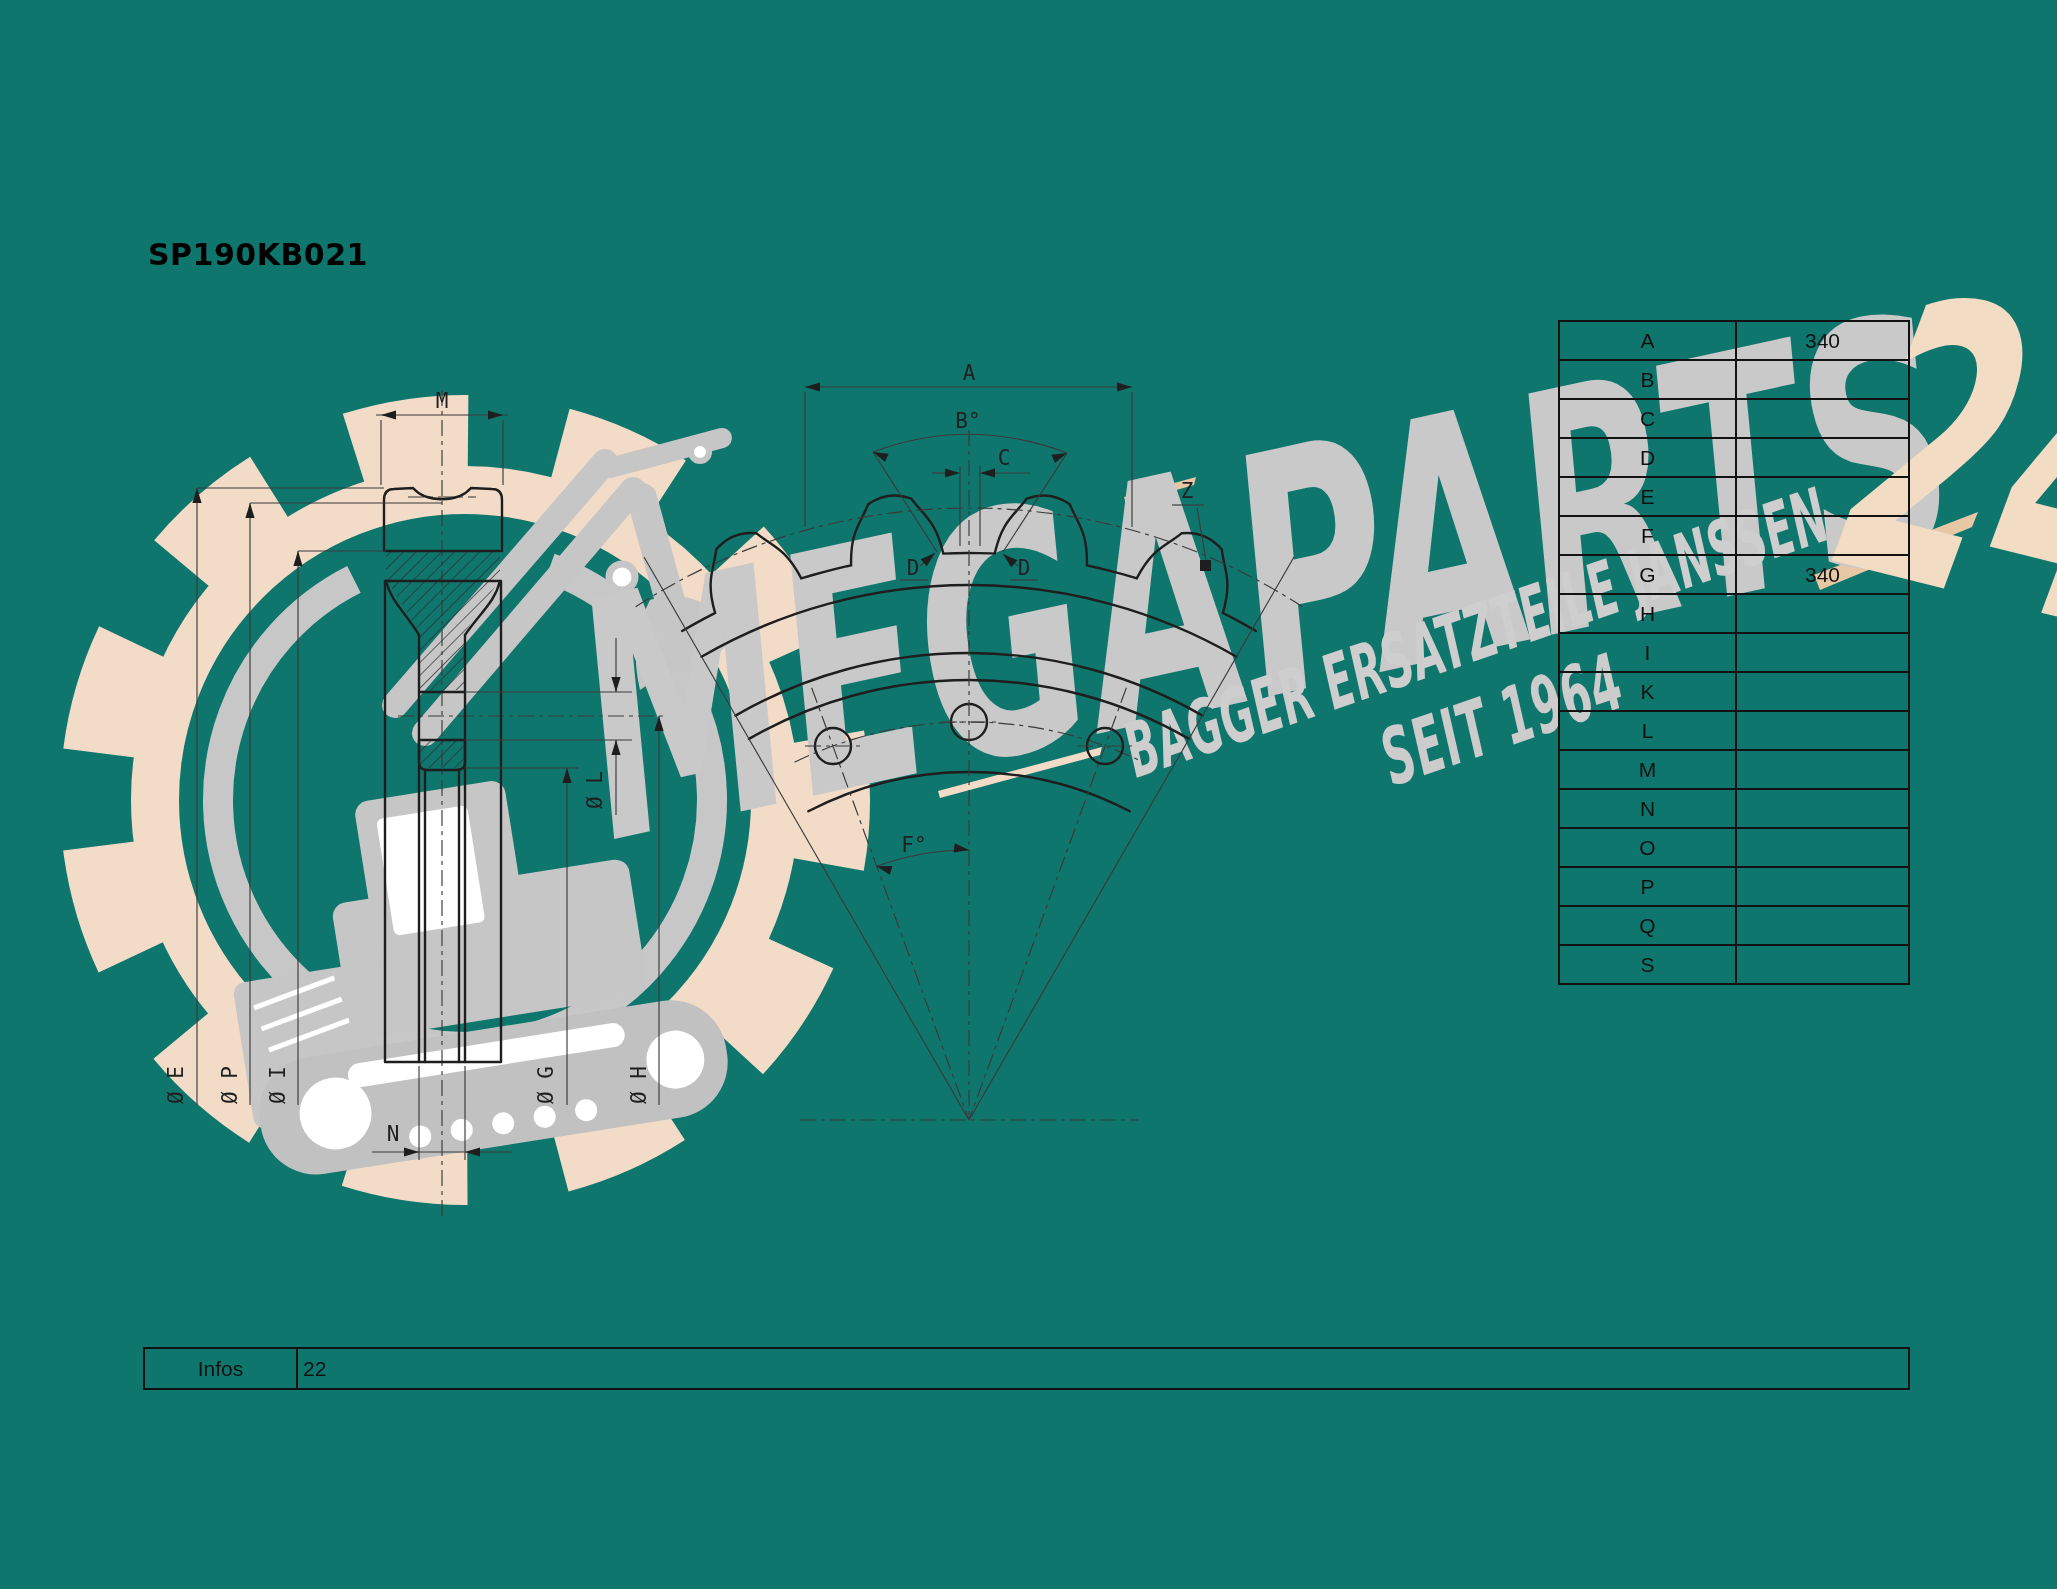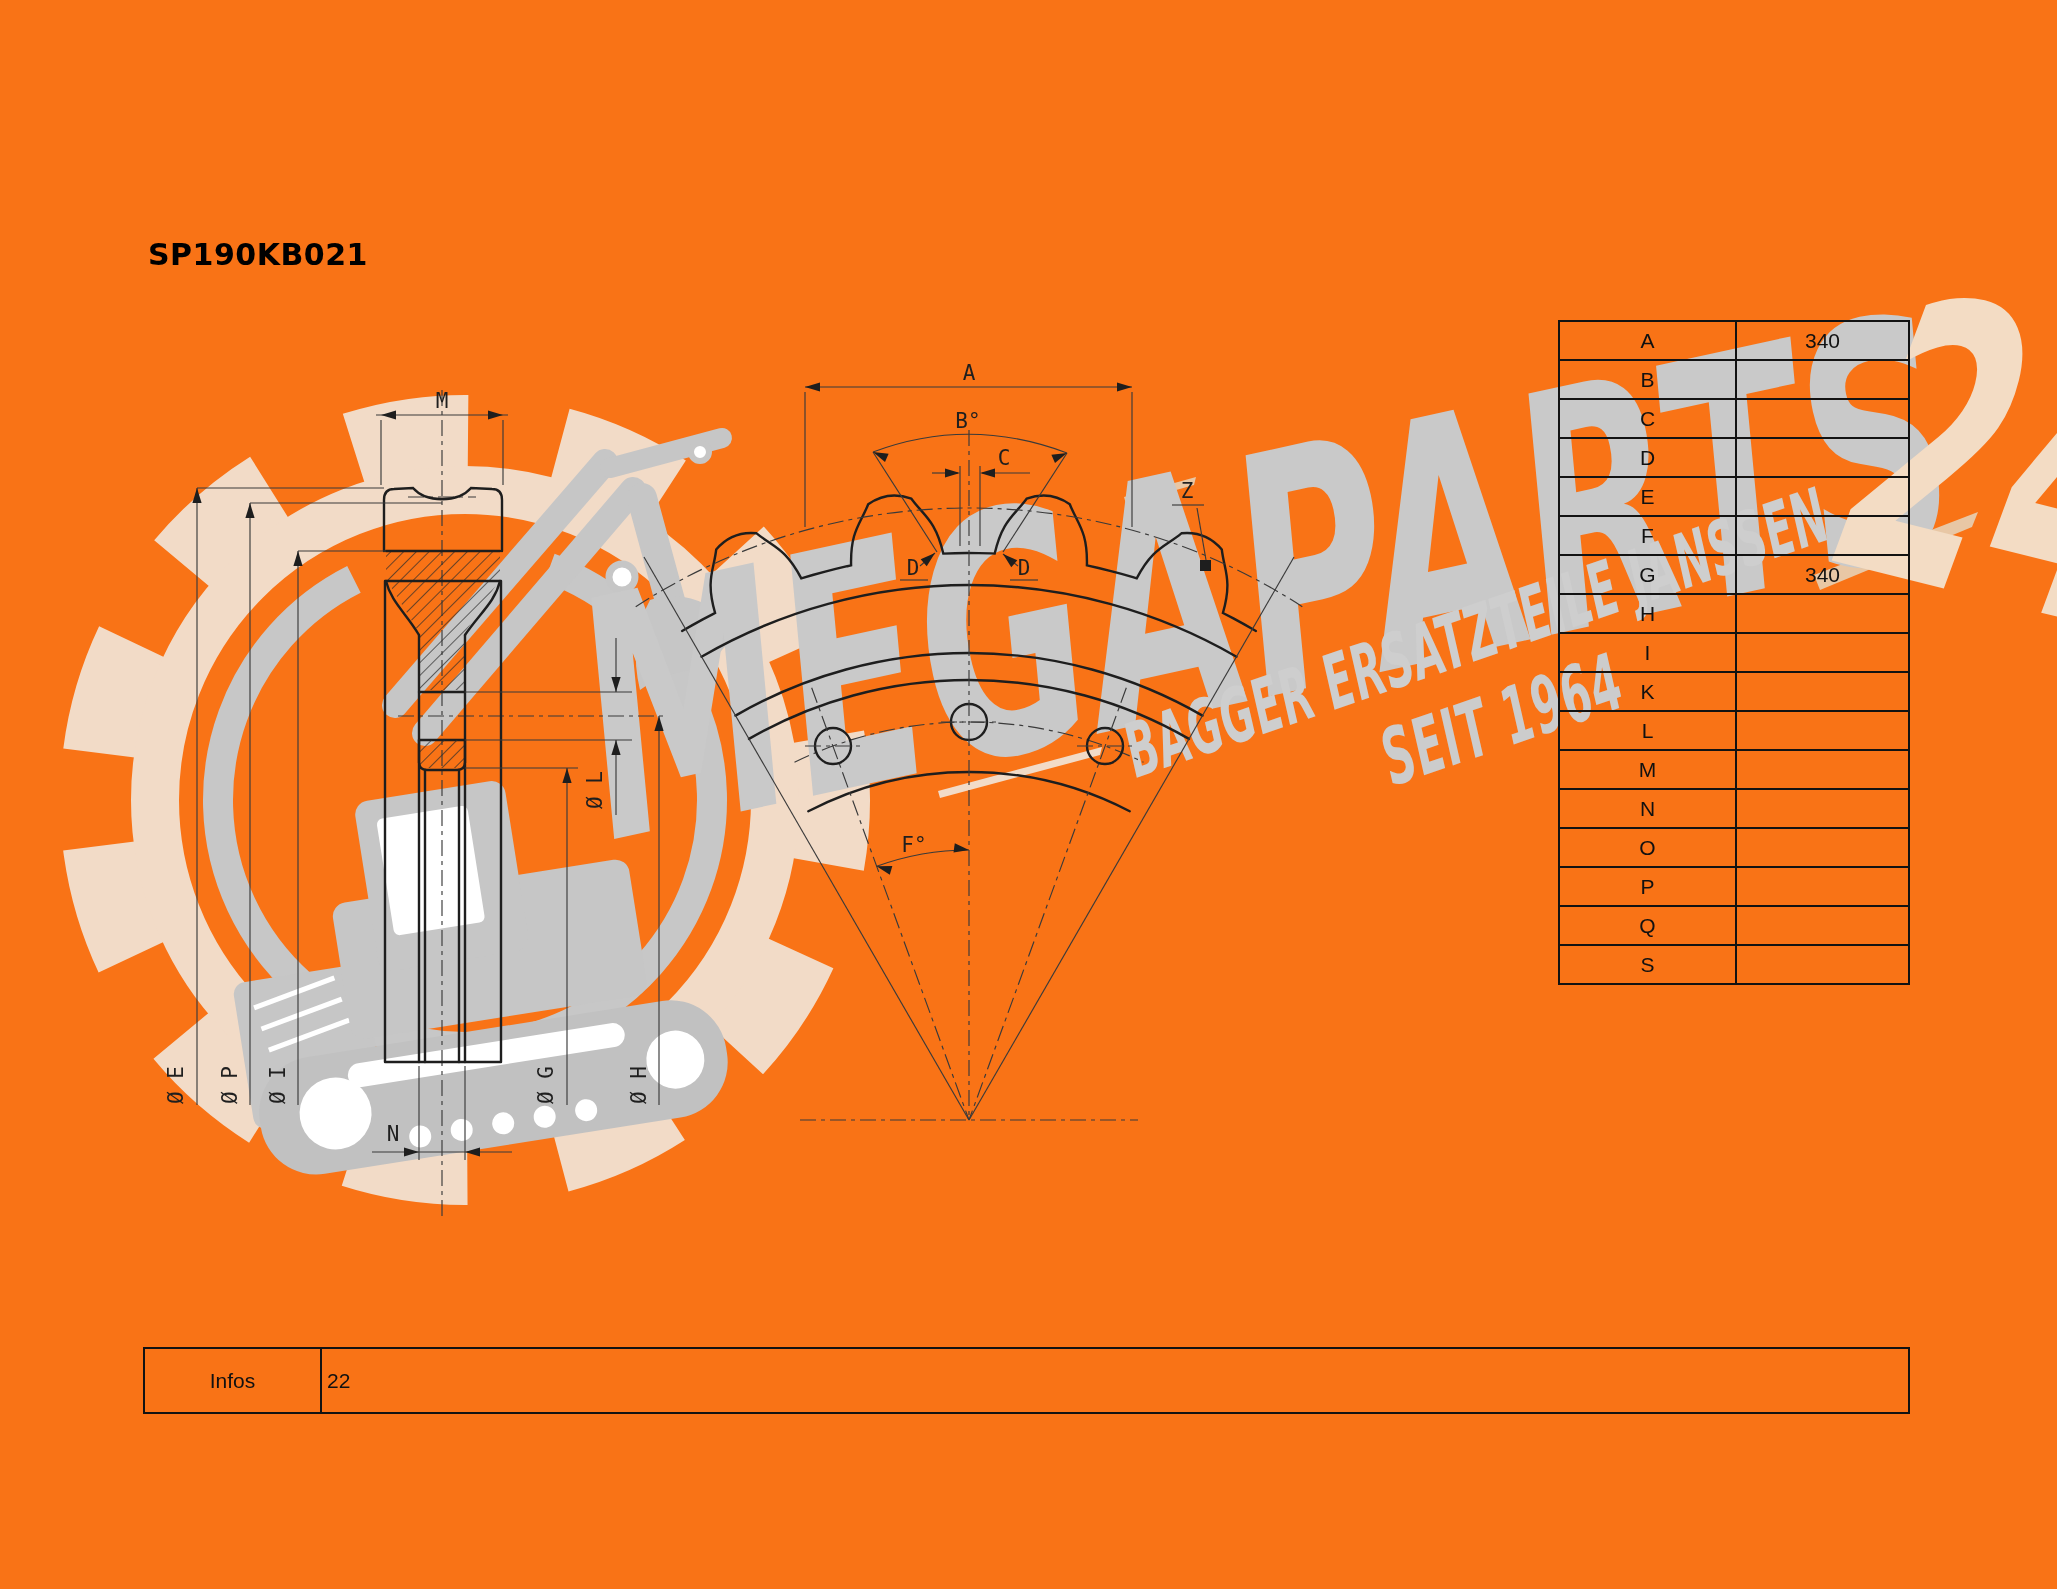--- a/index.html
+++ b/index.html
@@ -1,16 +1,16 @@
 <!DOCTYPE html>
 <html><head>
 <meta charset="utf-8">
 <style>
   html,body{margin:0;padding:0;background:#ffffff;}
-  .page{position:relative;width:2057px;height:1589px;background:#f97316;overflow:hidden;
+  .page{position:relative;width:2057px;height:1589px;background:#0f766e;overflow:hidden;
         font-family:"Liberation Sans",sans-serif;}
   .page-title{position:absolute;left:148px;top:237px;font-family:"DejaVu Sans",sans-serif;
         font-weight:bold;font-size:30px;letter-spacing:0.5px;color:#000;}
   svg{position:absolute;left:0;top:0;}
   
   .ol{stroke:#1e1e1e;stroke-width:2.4;fill:none;stroke-linecap:round;}
   .tl{stroke:#3a3a3a;stroke-width:1.15;fill:none;}
   .dd{stroke:#3a3a3a;stroke-width:1.15;fill:none;stroke-dasharray:16 5 4 5;}
   .ar{fill:#1e1e1e;stroke:none;}
   .ht{fill:url(#hatch);stroke:none;}
@@ -23,21 +23,21 @@
           font-size:75px;fill:#cecece;letter-spacing:1px;}
   .wm-seit{font-family:"DejaVu Sans",sans-serif;font-weight:bold;font-style:italic;
           font-size:78px;fill:#cccccc;letter-spacing:2px;}
   
   table{border-collapse:collapse;background:transparent;}
   .spec{position:absolute;left:1558px;top:320px;width:352px;table-layout:fixed;}
   .spec td{border:2px solid #121212;height:37px;font-size:21px;color:#111;
            text-align:center;vertical-align:middle;padding:0;}
   .spec td.c1{width:175px;}
   .info{position:absolute;left:143px;top:1347px;width:1767px;table-layout:fixed;}
-  .info td{border:2px solid #121212;height:39px;font-size:21px;color:#111;vertical-align:middle;padding:12px;}
+  .info td{border:2px solid #121212;height:39px;font-size:21px;color:#111;vertical-align:middle;padding:0;}
   .info td.c1{width:151px;text-align:center;}
   .info td.c2{text-align:left;padding-left:5px;}
 </style>
 </head>
 <body>
 
 <div class="page">
 
   <div class="page-title">SP190KB021</div>
 

